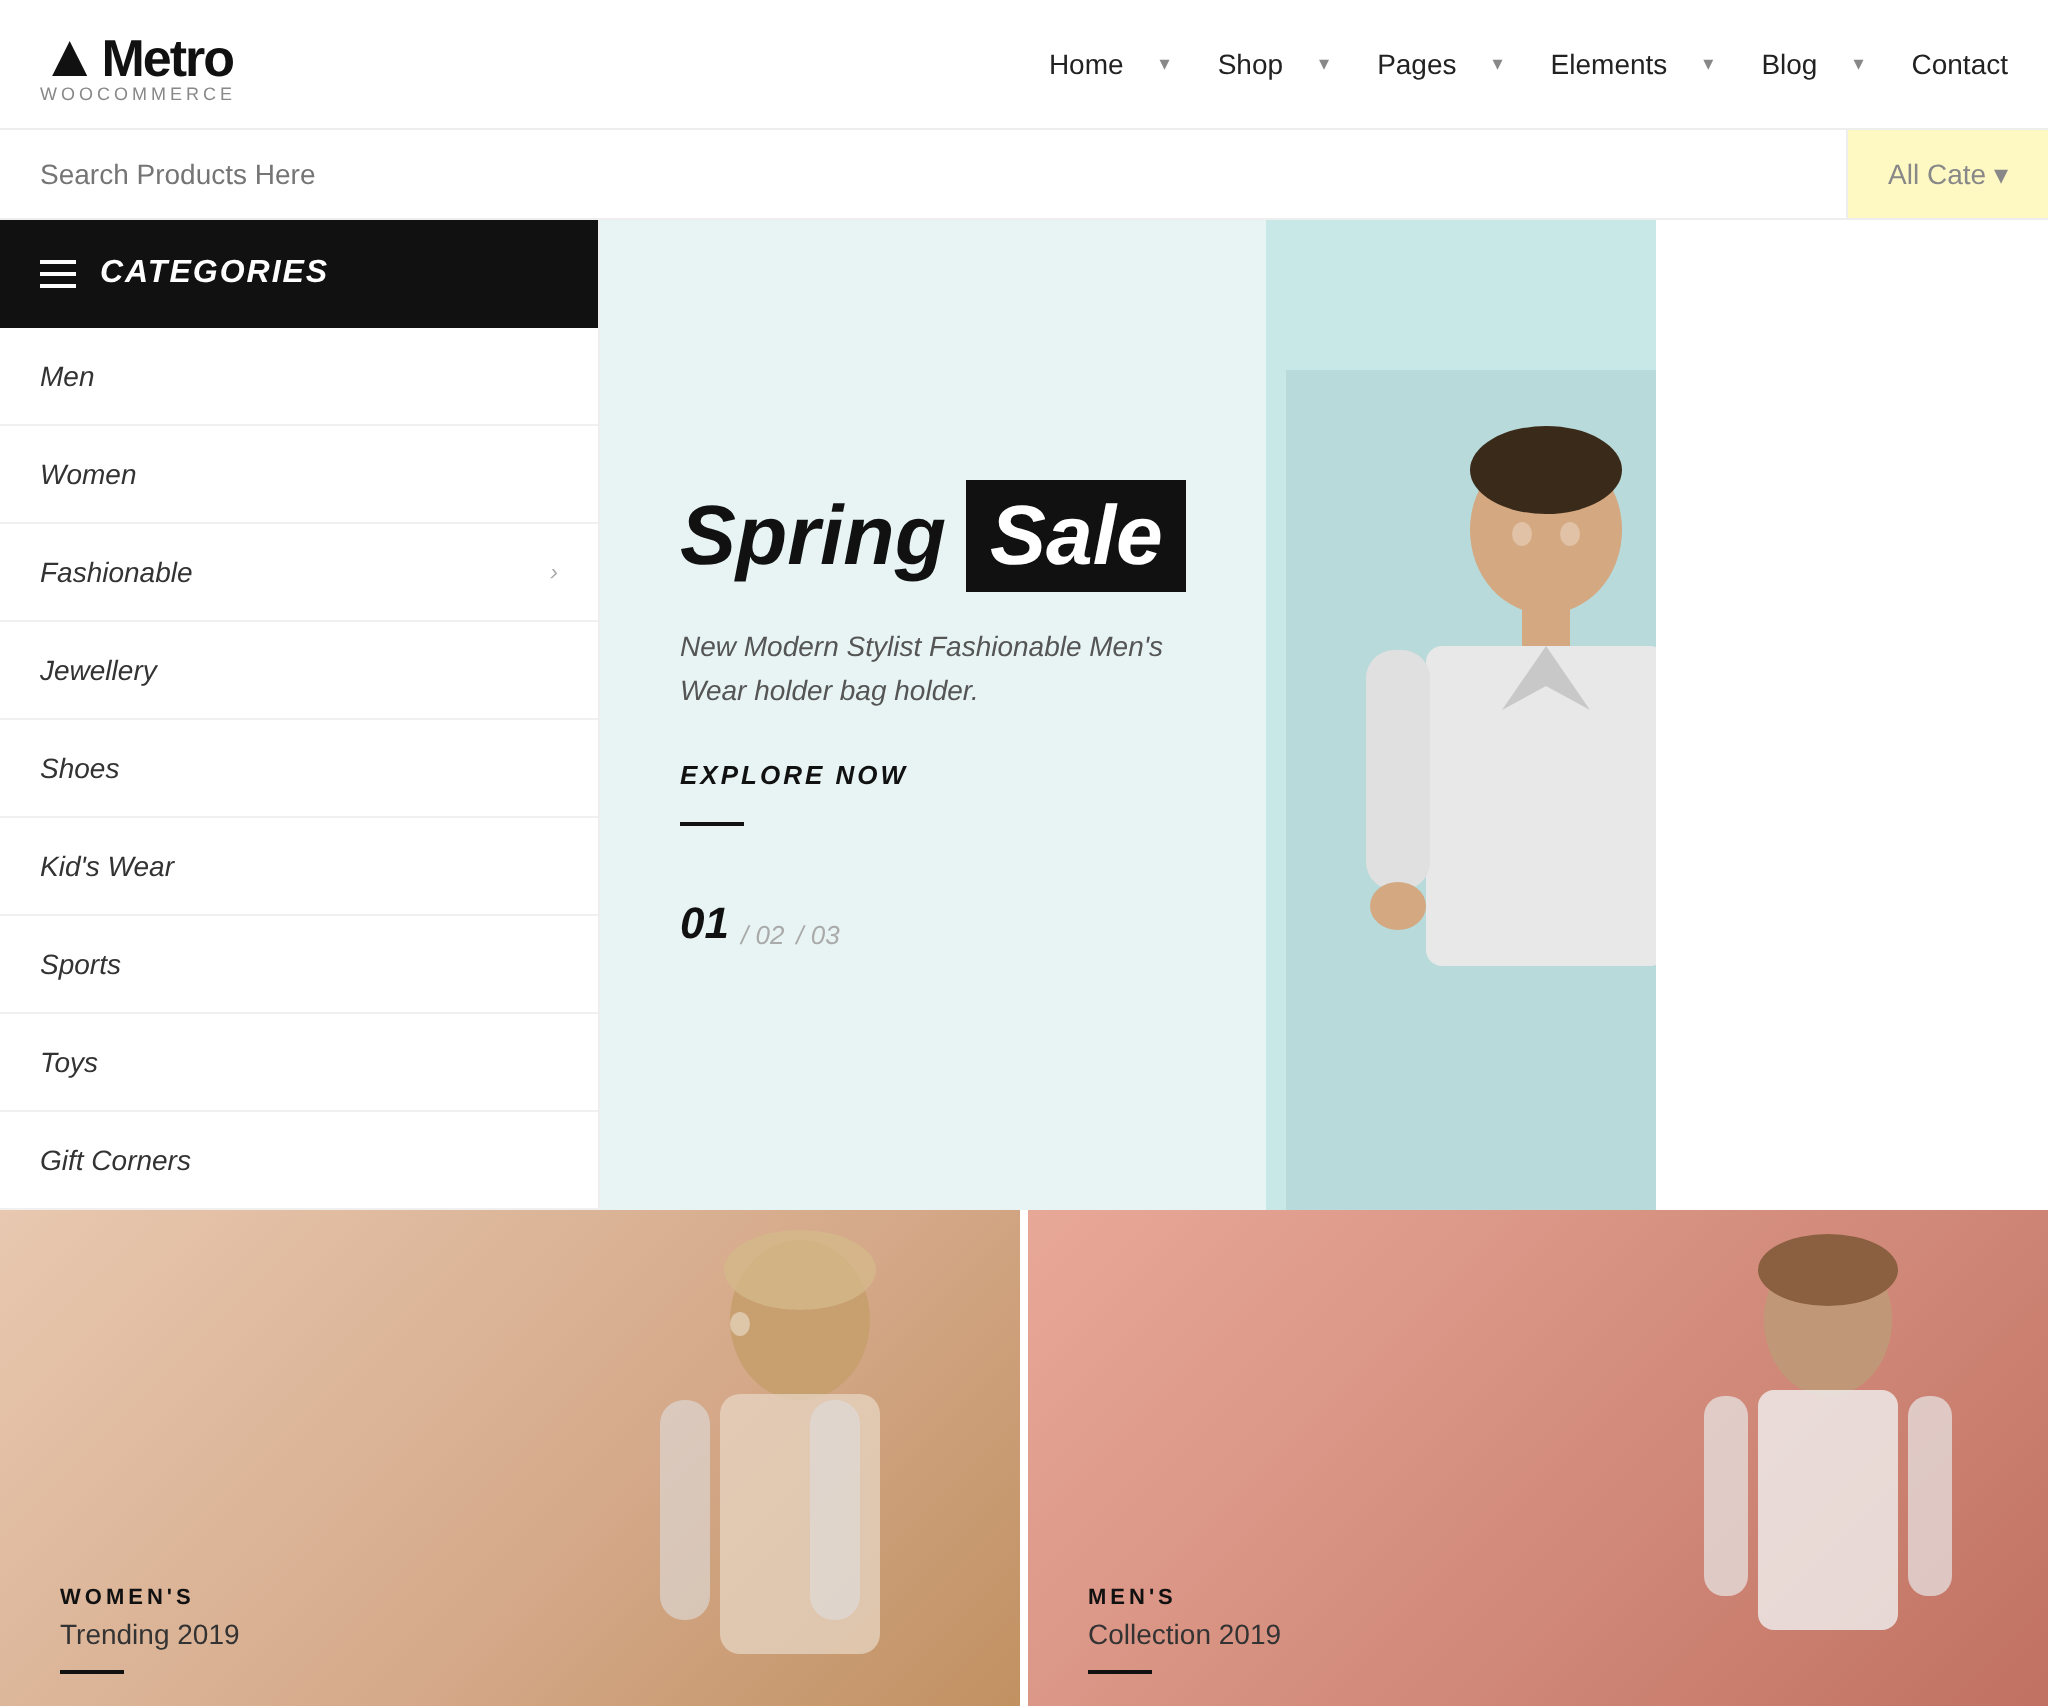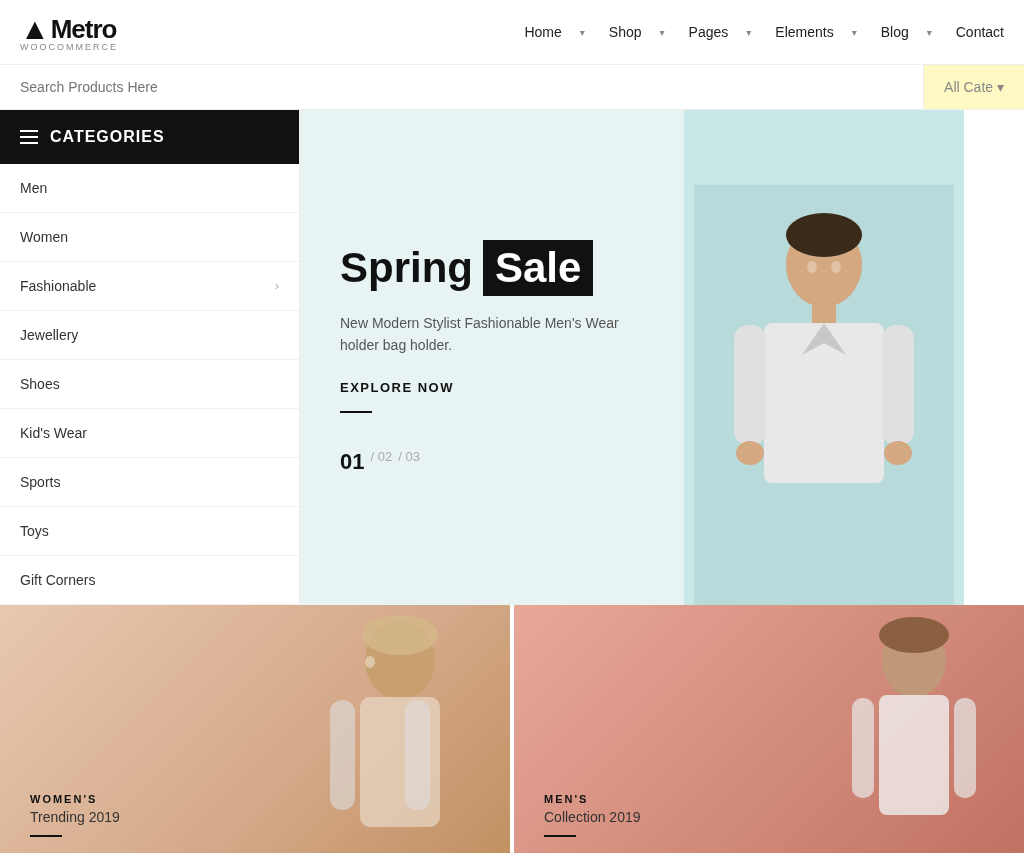--- a/index.html
+++ b/index.html
@@ -74,21 +74,22 @@
       font-size: 14px;
       color: #888;
       cursor: pointer;
       background: #fef9c3;
       white-space: nowrap;
     }
 
     
     .main-layout {
       display: flex;
-      width: 964px;
+      width: 828px;
+      font-style: italic;
     }
 
     
     .sidebar {
       width: 300px;
       min-width: 300px;
       flex-shrink: 0;
       border-right: 1px solid #eee;
     }
     .sidebar-header {
@@ -184,21 +185,21 @@
       color: #111;
       cursor: pointer;
     }
     .hero-cta-line {
       width: 32px;
       height: 2px;
       background: #111;
     }
     .hero-pagination {
       display: flex;
-      align-items: flex-start;
+      align-items: flex-end;
       gap: 6px;
     }
     .page-current {
       font-size: 22px;
       font-weight: 700;
       color: #111;
     }
     .page-divider {
       font-size: 13px;
       color: #aaa;

